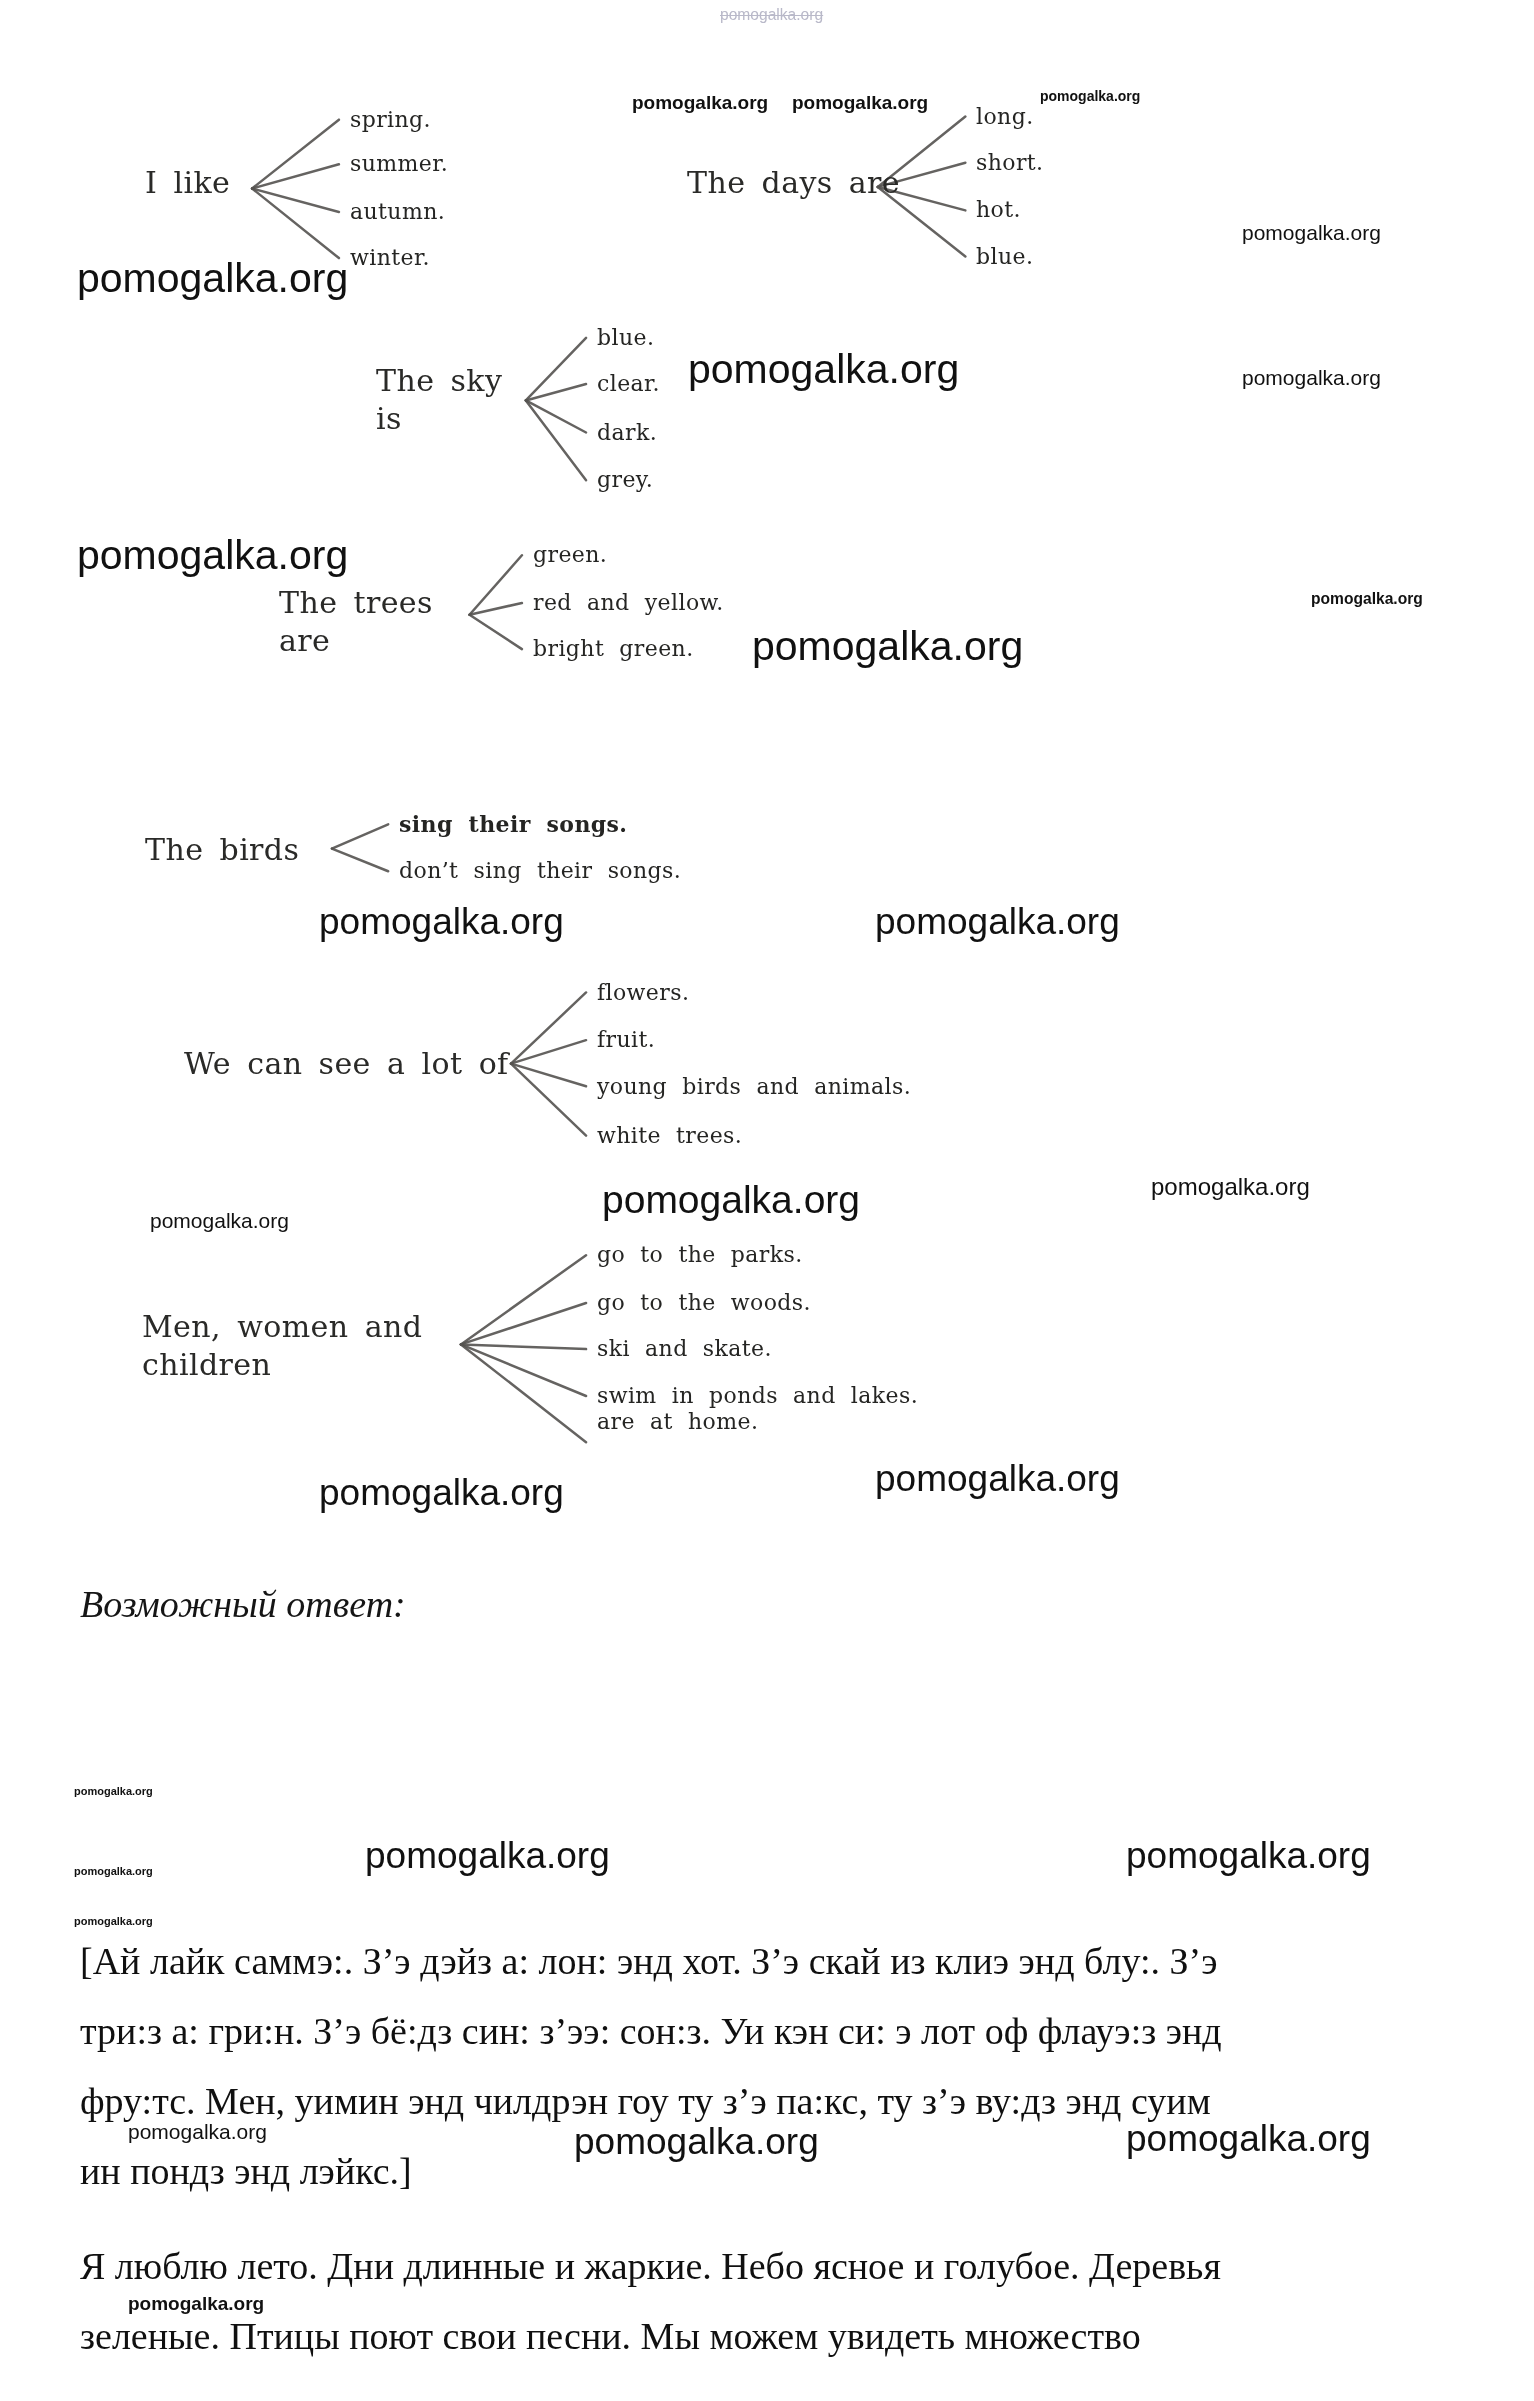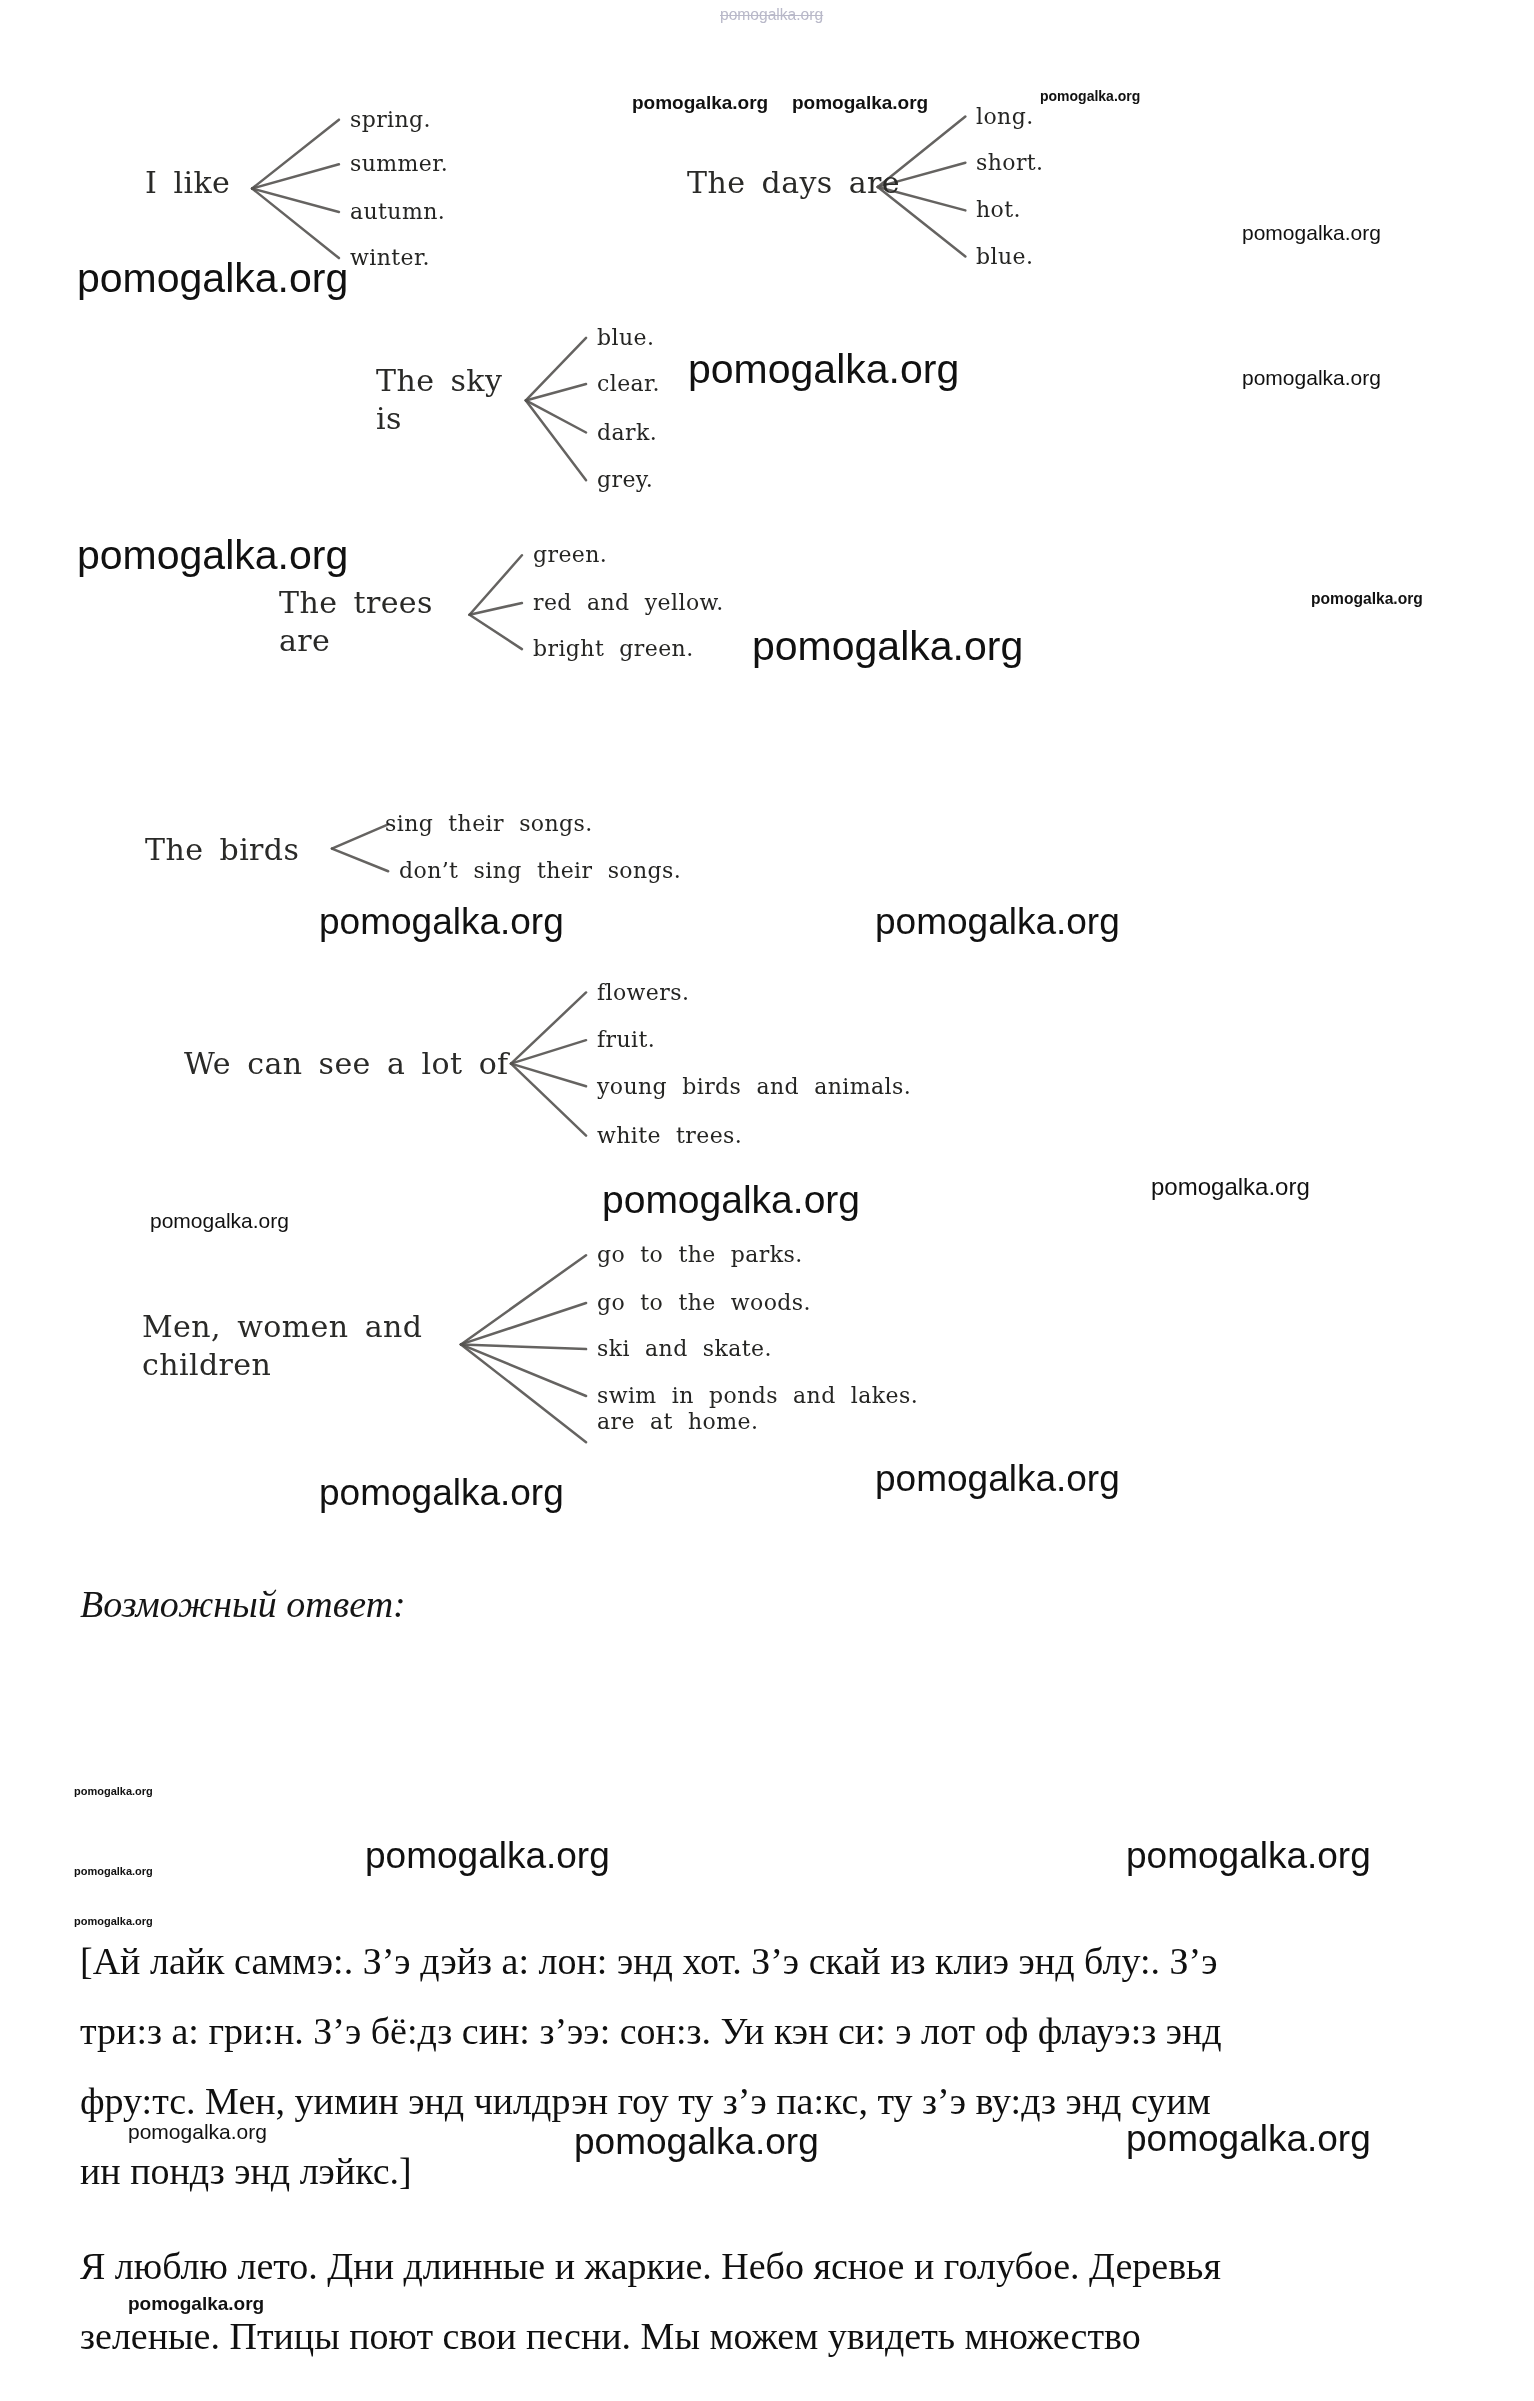--- a/index.html
+++ b/index.html
@@ -125,21 +125,21 @@
       <div class="diagram-option" style="left: 597px; top: 320px;">blue.</div>
       <div class="diagram-option" style="left: 597px; top: 366px;">clear.</div>
       <div class="diagram-option" style="left: 597px; top: 415px;">dark.</div>
       <div class="diagram-option" style="left: 597px; top: 462px;">grey.</div>
       <div class="diagram-label" style="left: 279px; top: 584px;">The trees
 are</div>
       <div class="diagram-option" style="left: 533px; top: 537px;">green.</div>
       <div class="diagram-option" style="left: 533px; top: 585px;">red and yellow.</div>
       <div class="diagram-option" style="left: 533px; top: 631px;">bright green.</div>
       <div class="diagram-label" style="left: 145px; top: 831px;">The birds</div>
-      <div class="diagram-option" style="left: 385px; top: 806px;">sing their songs.</div>
+      <div class="diagram-option" style="left: 399px; top: 806px; font-weight: bold;">sing their songs.</div>
       <div class="diagram-option" style="left: 399px; top: 853px;">don’t sing their songs.</div>
       <div class="diagram-label" style="left: 149px; top: 1045px; margin-left: 35px;">We can see a lot of</div>
       <div class="diagram-option" style="left: 597px; top: 975px;">flowers.</div>
       <div class="diagram-option" style="left: 597px; top: 1022px;">fruit.</div>
       <div class="diagram-option" style="left: 597px; top: 1069px;">young birds and animals.</div>
       <div class="diagram-option" style="left: 597px; top: 1118px;">white trees.</div>
       <div class="diagram-label" style="left: 142px; top: 1308px;">Men, women and
 children</div>
       <div class="diagram-option" style="left: 597px; top: 1237px;">go to the parks.</div>
       <div class="diagram-option" style="left: 597px; top: 1285px;">go to the woods.</div>

